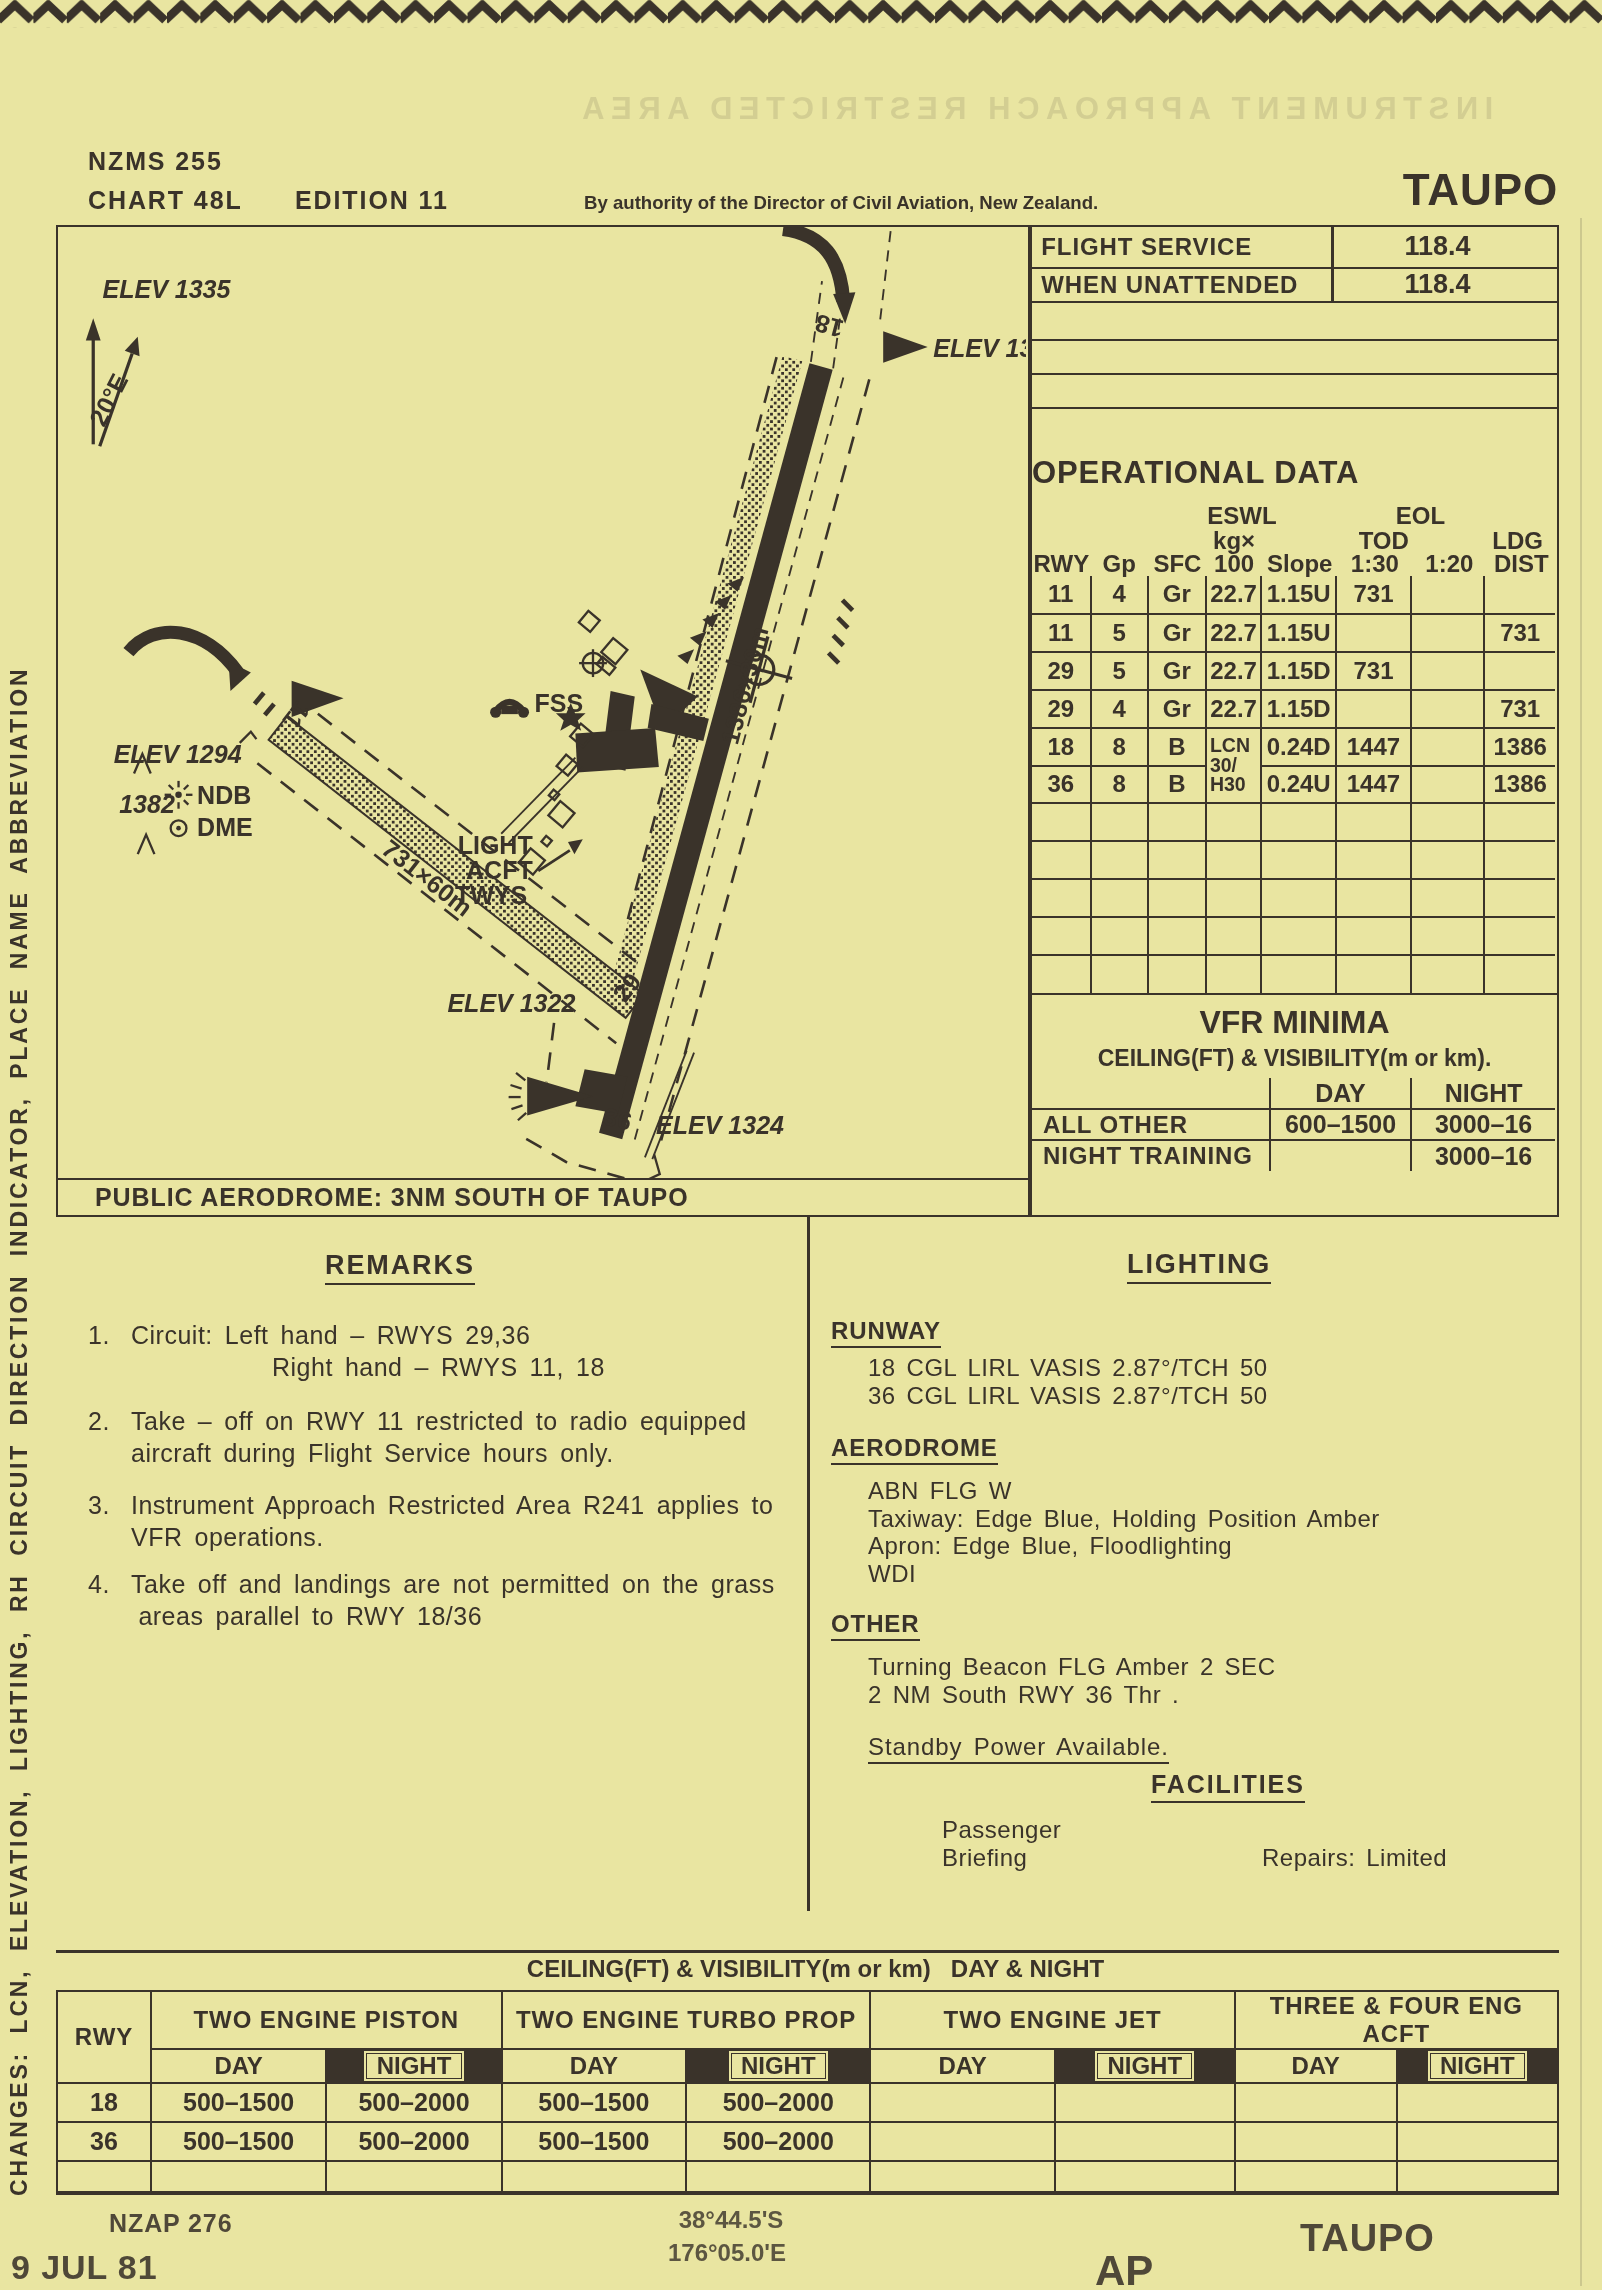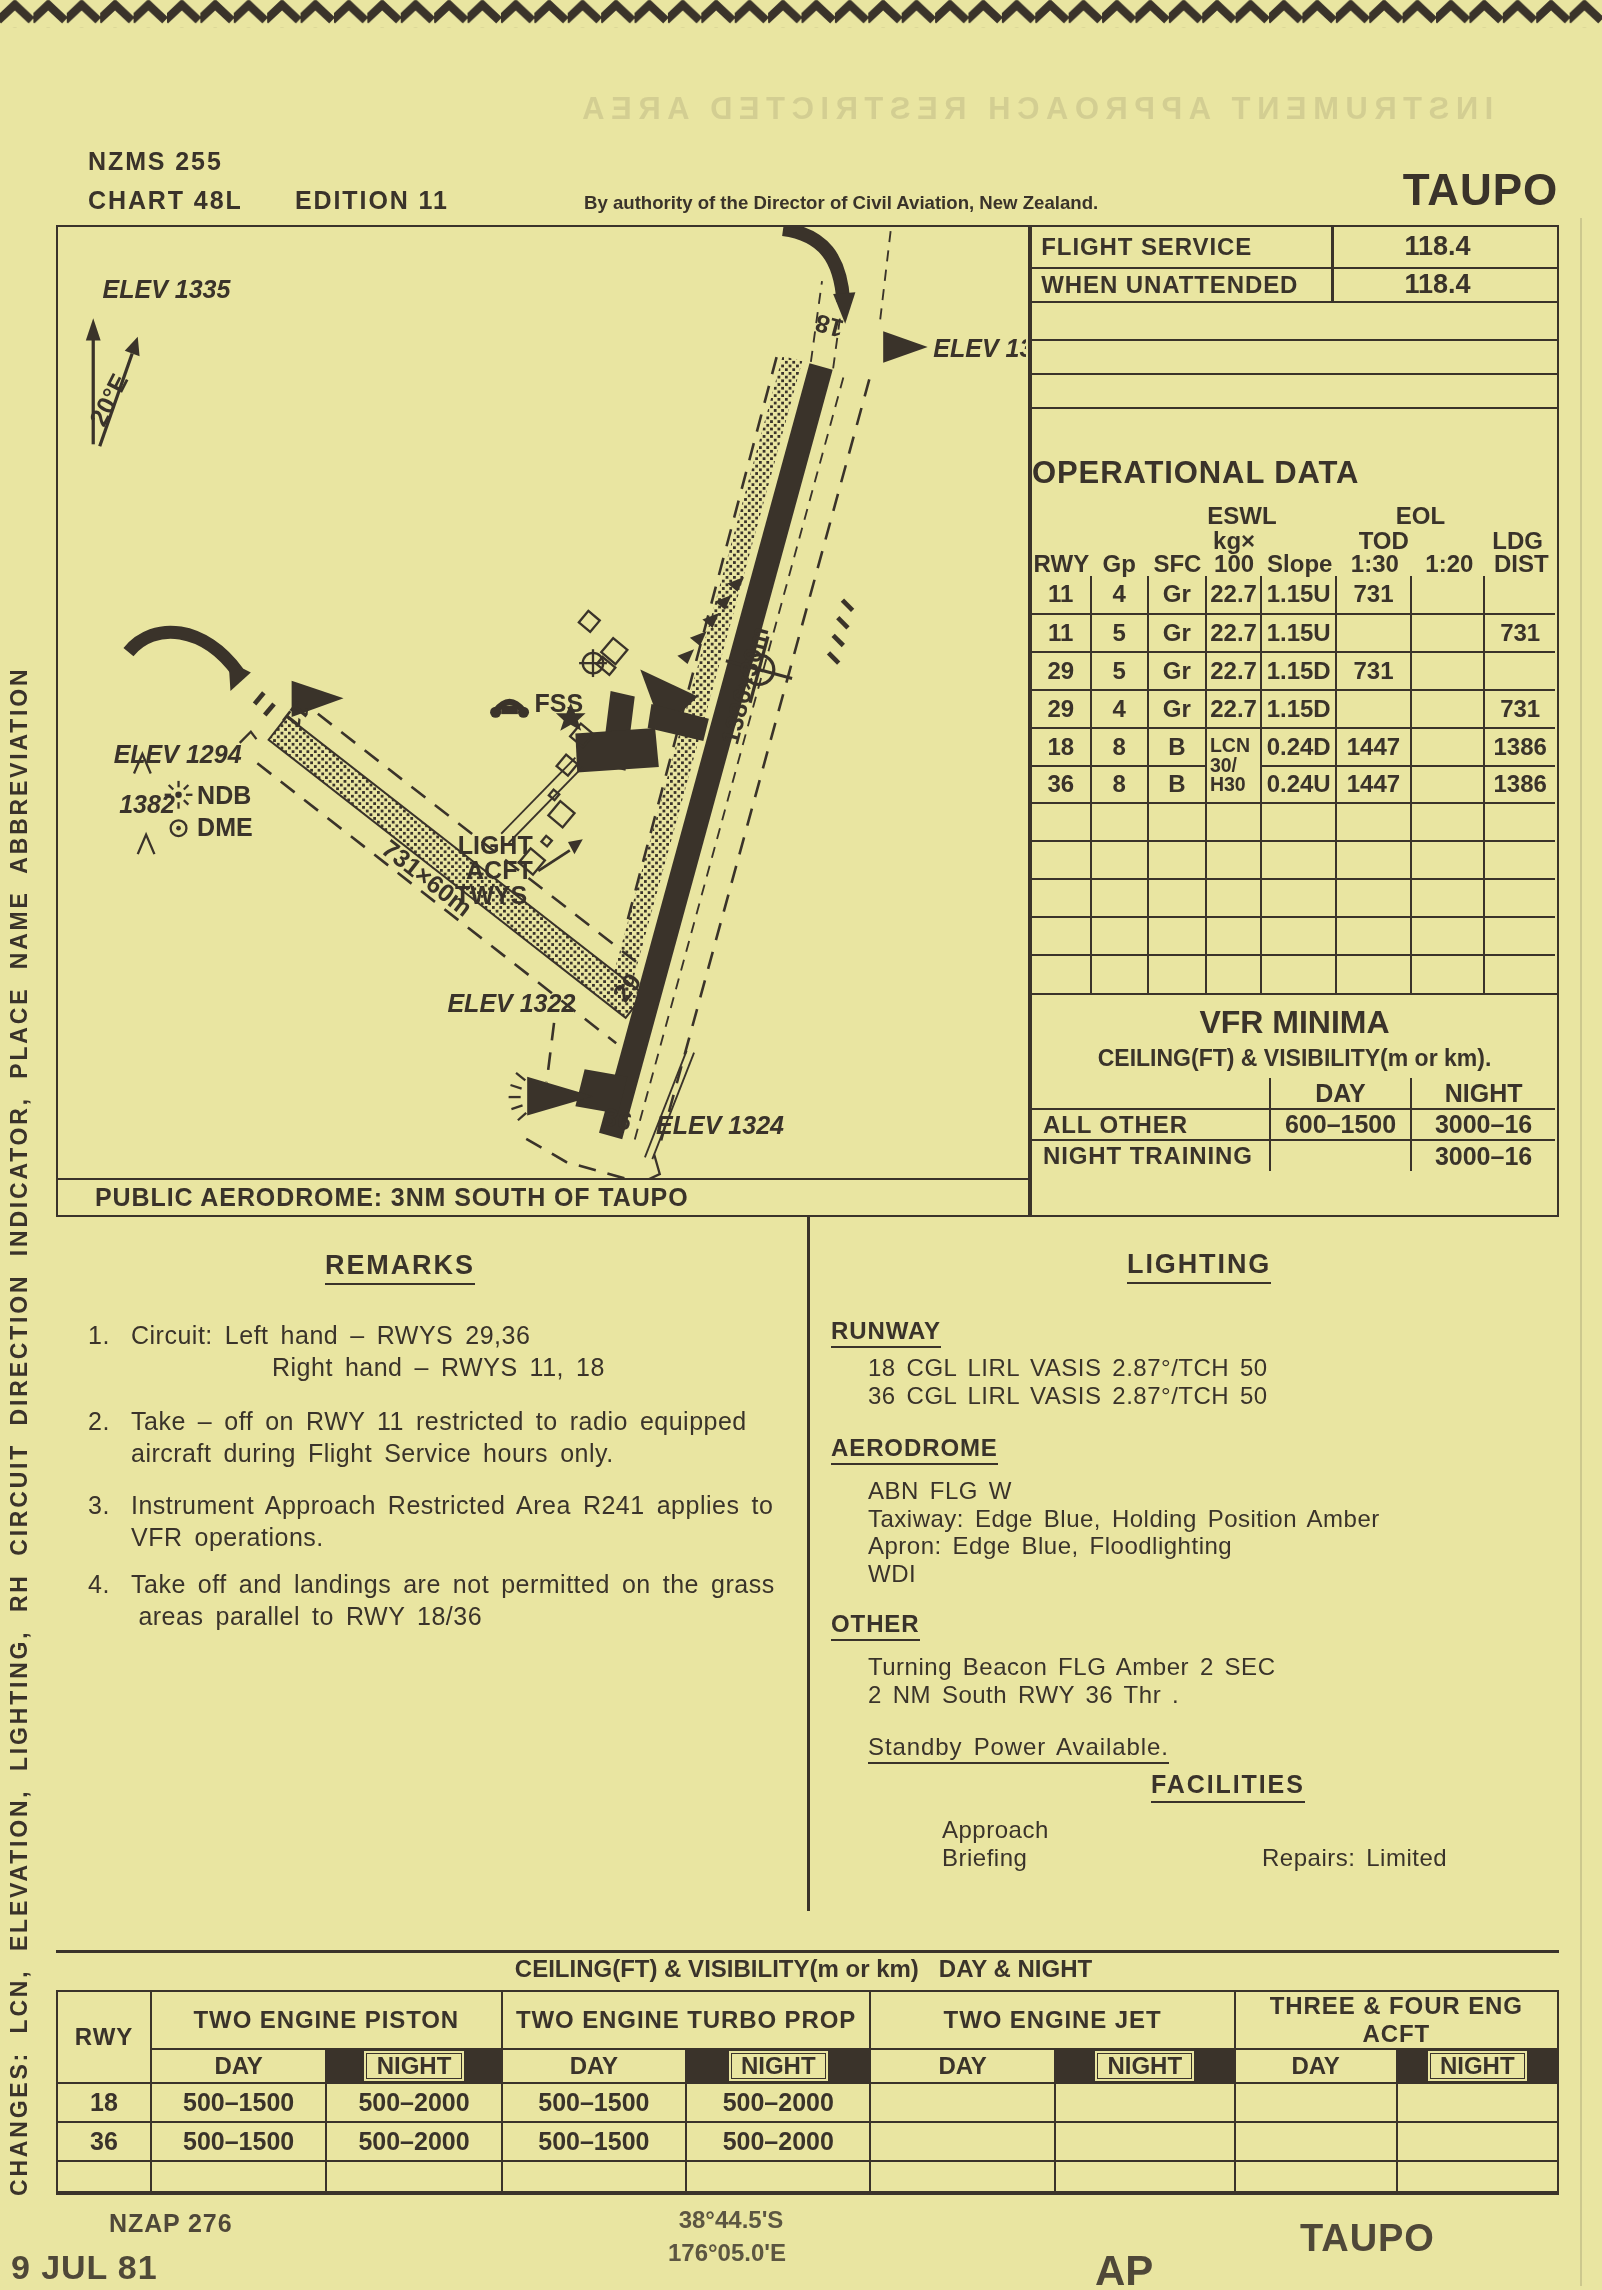--- a/index.html
+++ b/index.html
@@ -56,21 +56,21 @@
   .vdivider{position:absolute;left:751px;top:0;width:2.8px;height:694px;background:var(--ink);}
   .sec-title{font-size:27px;font-weight:bold;letter-spacing:1.9px;border-bottom:2.8px solid var(--ink);padding-bottom:2.8px;}
   .remark{position:absolute;display:flex;font-size:25px;line-height:32px;letter-spacing:0.5px;word-spacing:4.6px;}
   .rnum{width:43px;flex:none;}
   .lline{position:absolute;font-size:24px;letter-spacing:0.5px;word-spacing:3.7px;white-space:nowrap;}
   .lh{font-weight:bold;border-bottom:2.8px solid var(--ink);padding-bottom:1.9px;letter-spacing:0.9px;}
 
   
   .ifr-title{left:56px;top:1909px;width:1503px;text-align:center;font-size:33px;font-weight:bold;letter-spacing:0.9px;}
   .rule{left:56px;width:1503px;height:2.8px;background:var(--ink);}
-  .ifr-sub{left:52px;top:1955px;width:1503px;text-align:center;font-size:24px;font-weight:bold;white-space:pre;}
+  .ifr-sub{left:64px;top:1955px;width:1503px;text-align:center;font-size:24px;font-weight:bold;white-space:pre;}
   .ifr-wrap{left:56px;top:1990px;width:1503px;border:2.8px solid var(--ink);border-bottom-width:4.6px;}
   .ifr-grid{width:100%;border-style:hidden;table-layout:fixed;}
   .ifr-grid td{border:2.8px solid var(--ink);text-align:center;font-size:24px;font-weight:bold;padding:0;}
   .ifr-grid .grp{height:45px;letter-spacing:0.9px;}
   .ifr-grid .dn{height:34px;}
   .ifr-grid td.night{background:var(--ink);}
   .ifr-grid td.night span{display:inline-block;background:var(--paper);border:1.9px solid var(--ink);
       outline:2.8px solid var(--paper);padding:0 9.3px;line-height:24px;}
   .ifr-grid .data td{height:39px;font-size:25px;}
   .ifr-grid .empty td{height:30px;}
@@ -526,21 +526,21 @@
     <div class="lline" style="left:812px;top:315px;">Apron: Edge Blue,  Floodlighting</div>
     <div class="lline" style="left:812px;top:343px;">WDI</div>
 
     <div class="lline" style="left:775px;top:393px;"><span class="lh">OTHER</span></div>
     <div class="lline" style="left:812px;top:436px;">Turning Beacon FLG Amber 2 SEC</div>
     <div class="lline" style="left:812px;top:464px;">2 NM South RWY 36 Thr .</div>
 
     <div class="lline" style="left:812px;top:516px;"><span class="lh" style="font-weight:normal;">Standby Power Available.</span></div>
 
     <div class="abs" style="left:1095px;top:553px;"><span class="sec-title" style="font-size:25px;">FACILITIES</span></div>
-    <div class="lline" style="left:886px;top:599px;">Approach</div>
+    <div class="lline" style="left:886px;top:599px;">Passenger</div>
     <div class="lline" style="left:886px;top:627px;">Briefing</div>
     <div class="lline" style="left:1206px;top:627px;">Repairs: Limited</div>
   </div>
 
   <div class="abs rule" style="top:1950px;"></div>
   <div class="abs ifr-sub">CEILING(FT) &amp; VISIBILITY(m or km)   DAY &amp; NIGHT</div>
 
   <div class="abs ifr-wrap">
     <table class="ifr-grid">
       <colgroup>

